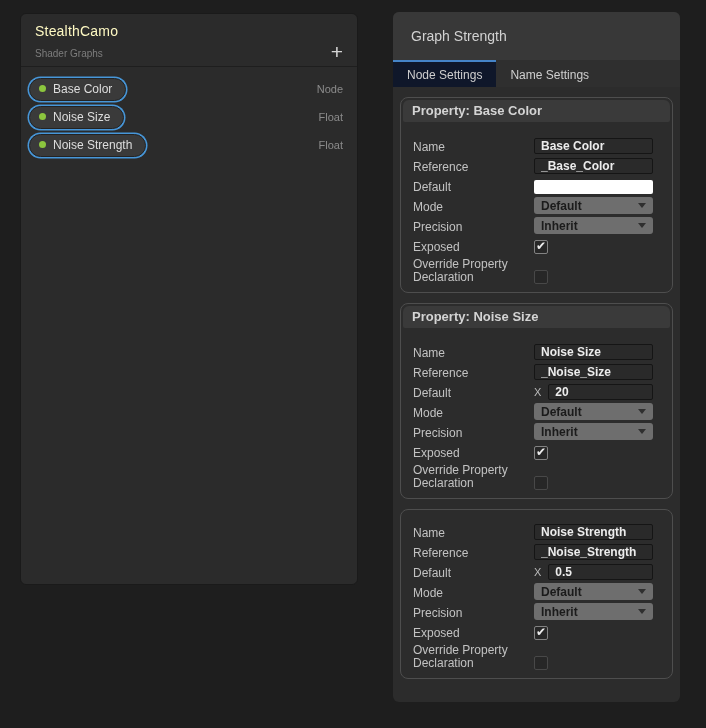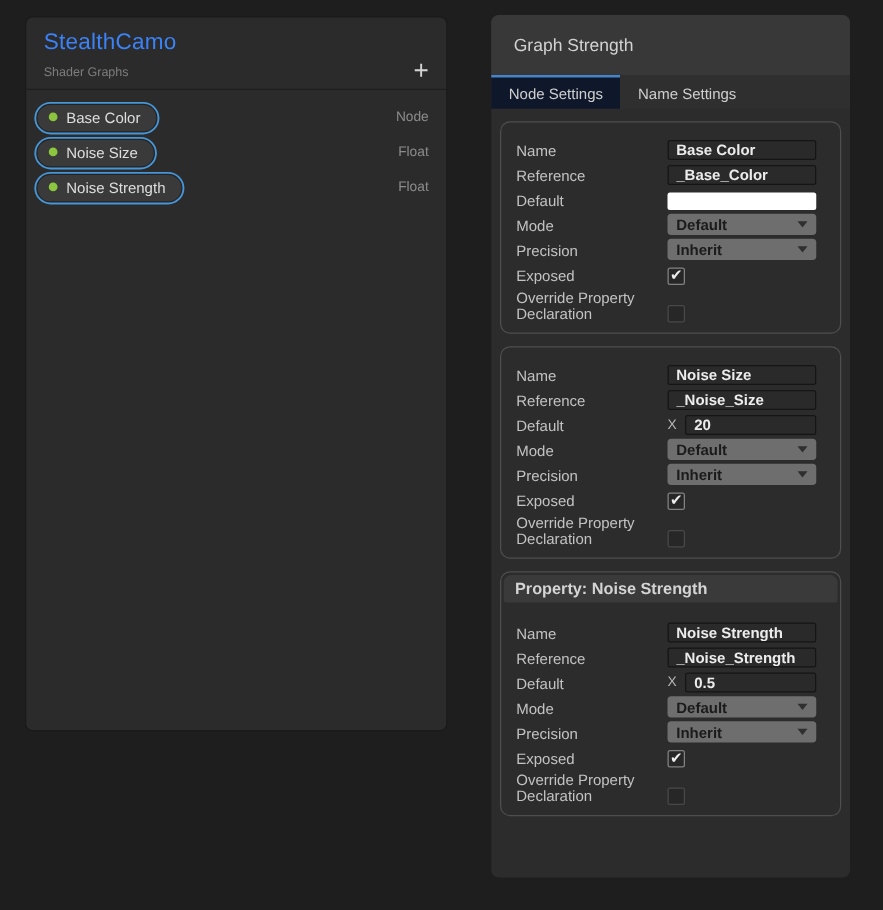--- a/index.html
+++ b/index.html
@@ -10,21 +10,21 @@
     position:relative;
     overflow:hidden;
   }
 
   
   .blackboard {
     position:absolute; left:20px; top:13px; width:338px; height:572px;
     background:#2b2b2b; border-radius:6px; border:1px solid #1a1a1a;
   }
   .bb-header { padding:9px 14px 7px 14px; position:relative; }
-  .bb-title { font-size:18px; color:#3b82f6; letter-spacing:.2px; }
+  .bb-title { font-size:14px; color:#fef9c3; letter-spacing:.2px; }
   .bb-subtitle { margin-top:9px; font-size:10px; color:#7d7d7d; }
   .bb-add {
     position:absolute; right:14px; bottom:4px;
     font-size:21px; font-weight:300; color:#d4d4d4; line-height:20px;
     cursor:default; background:none; border:none;
     font-family:"Liberation Sans", sans-serif;
   }
   .bb-divider { height:1px; background:#1e1e1e; }
   .bb-rows { padding-top:8px; }
   .bb-row {
@@ -149,20 +149,21 @@
   <div class="insp-header">Graph Strength</div>
 
   <div class="tabbar">
     <div class="tab active">Node Settings</div>
     <div class="tab">Name Settings</div>
   </div>
 
   <div class="insp-content">
 
     <div class="section">
+      <div class="section-header">Property: Base Color</div>
       <div class="section-rows">
         <div class="row">
           <span class="row-label">Name</span>
           <span class="ctrl">
               <input class="tfield" value="Base Color" style="">
             </span>
         </div>
         <div class="row">
           <span class="row-label">Reference</span>
           <span class="ctrl">
@@ -204,20 +205,21 @@
         <div class="row tall">
           <span class="row-label">Override Property Declaration</span>
           <span class="ctrl">
             <span class="checkbox"></span>
           </span>
         </div>
       </div>
     </div>
 
     <div class="section">
+      <div class="section-header">Property: Noise Size</div>
       <div class="section-rows">
         <div class="row">
           <span class="row-label">Name</span>
           <span class="ctrl">
               <input class="tfield" value="Noise Size" style="">
             </span>
         </div>
         <div class="row">
           <span class="row-label">Reference</span>
           <span class="ctrl">
@@ -260,21 +262,20 @@
         <div class="row tall">
           <span class="row-label">Override Property Declaration</span>
           <span class="ctrl">
             <span class="checkbox"></span>
           </span>
         </div>
       </div>
     </div>
 
     <div class="section">
-      <div class="section-header">Property: Noise Strength</div>
       <div class="section-rows">
         <div class="row">
           <span class="row-label">Name</span>
           <span class="ctrl">
               <input class="tfield" value="Noise Strength" style="">
             </span>
         </div>
         <div class="row">
           <span class="row-label">Reference</span>
           <span class="ctrl">

